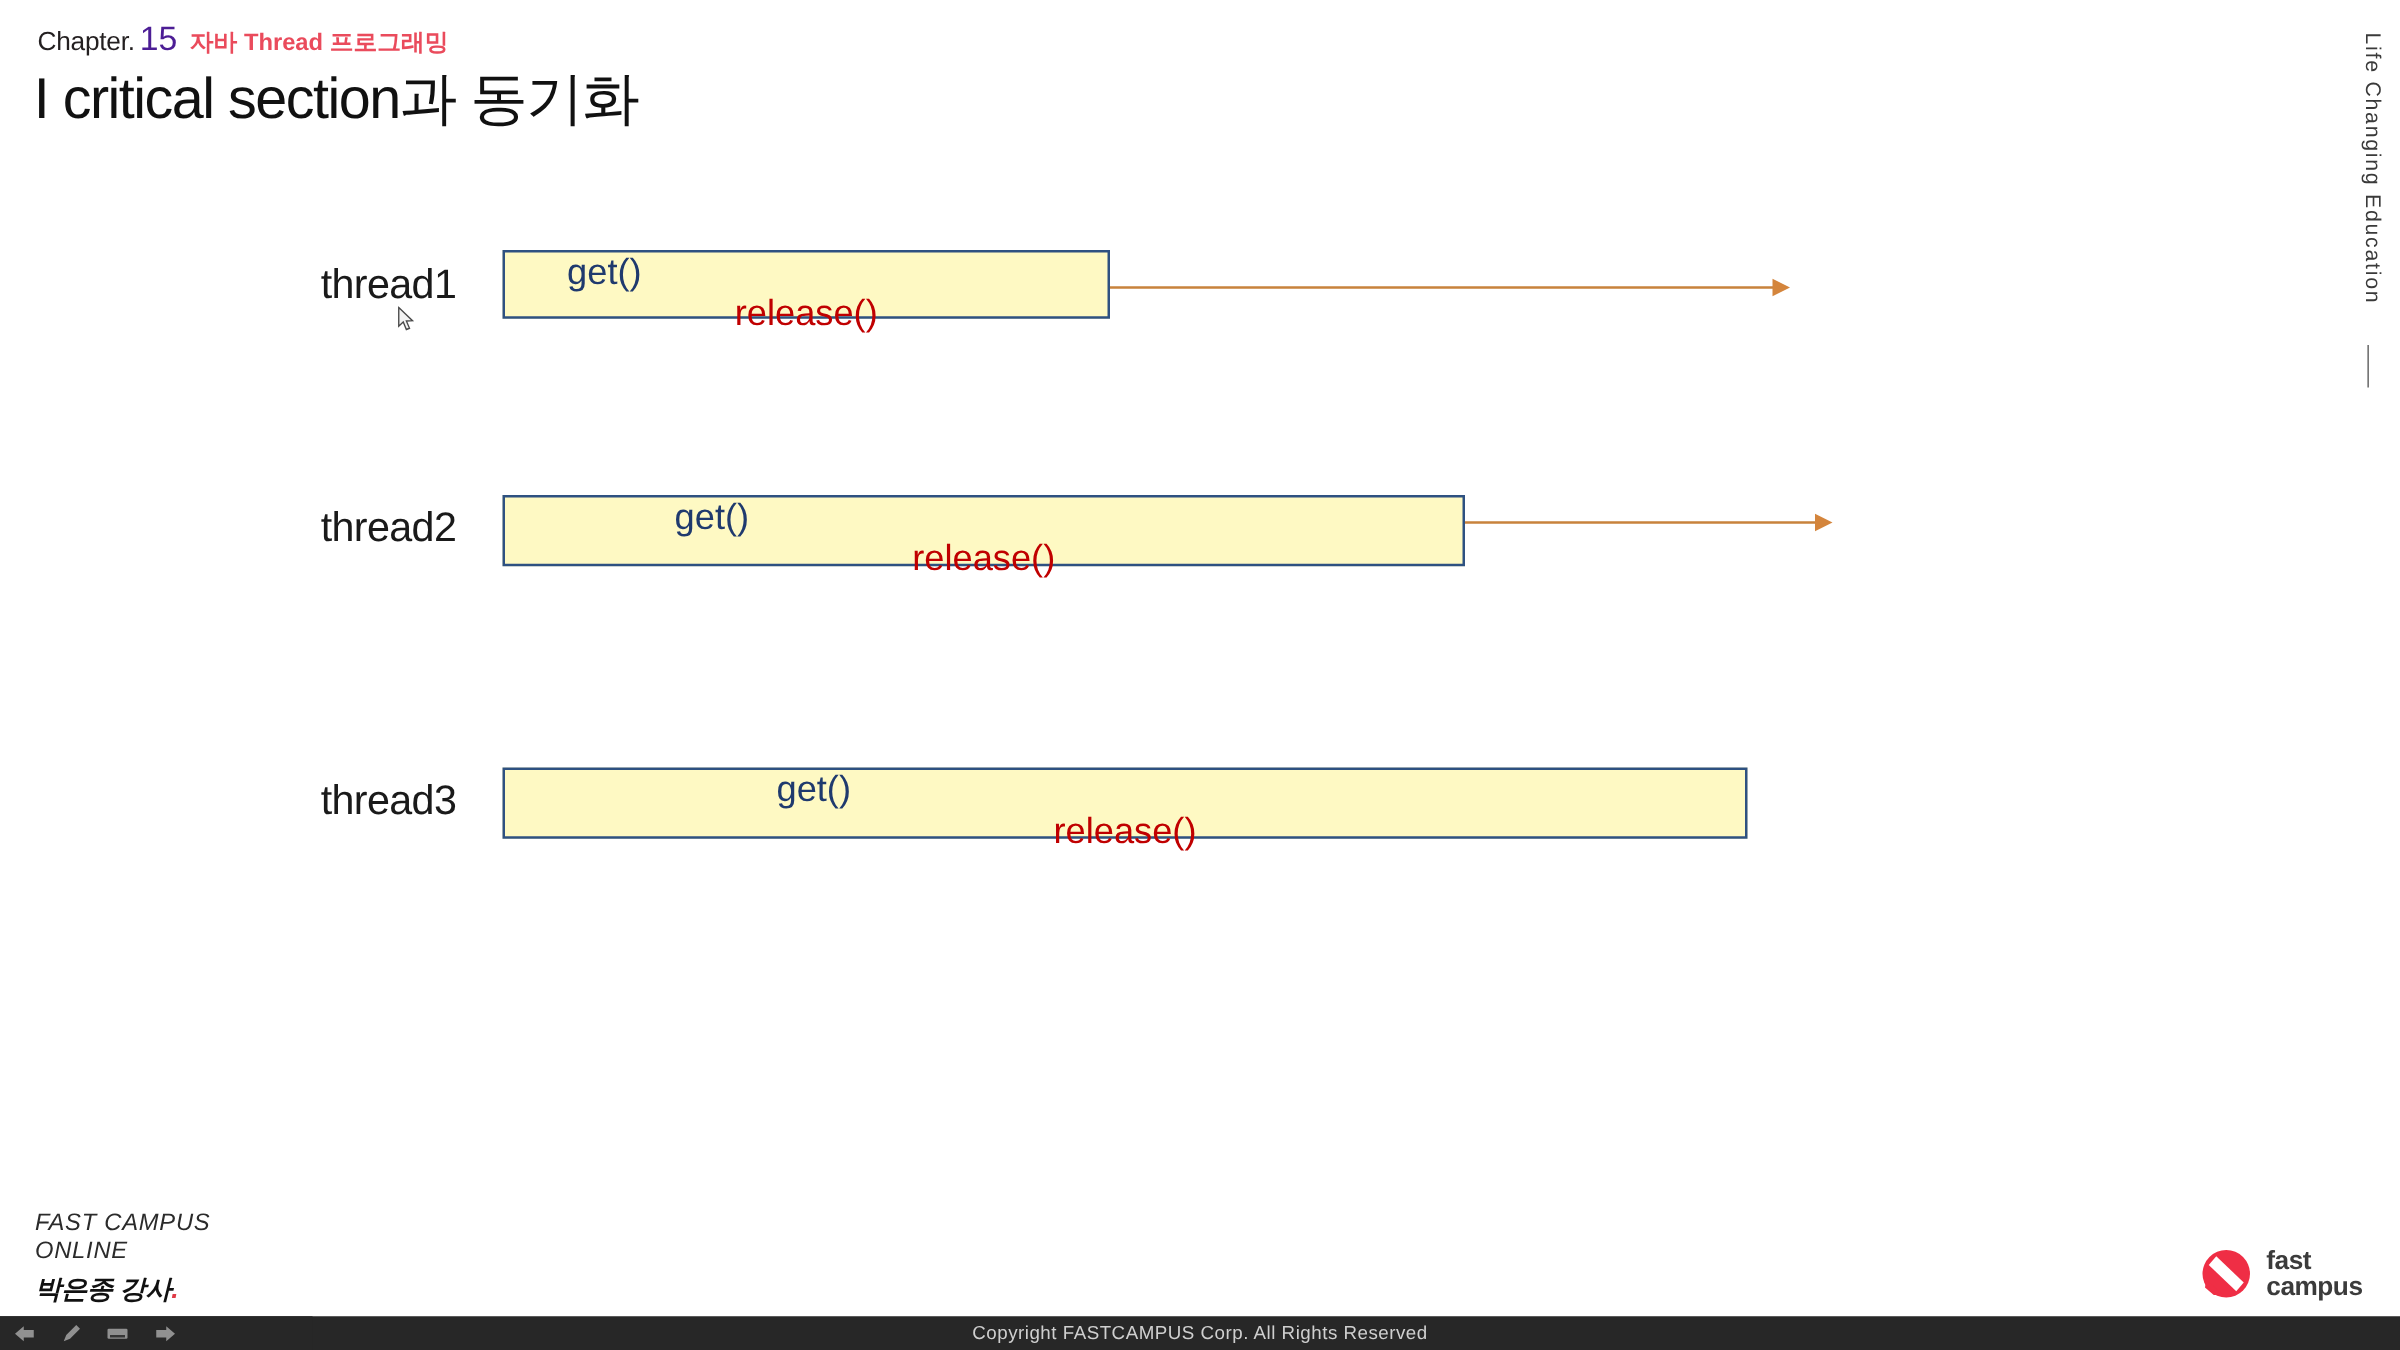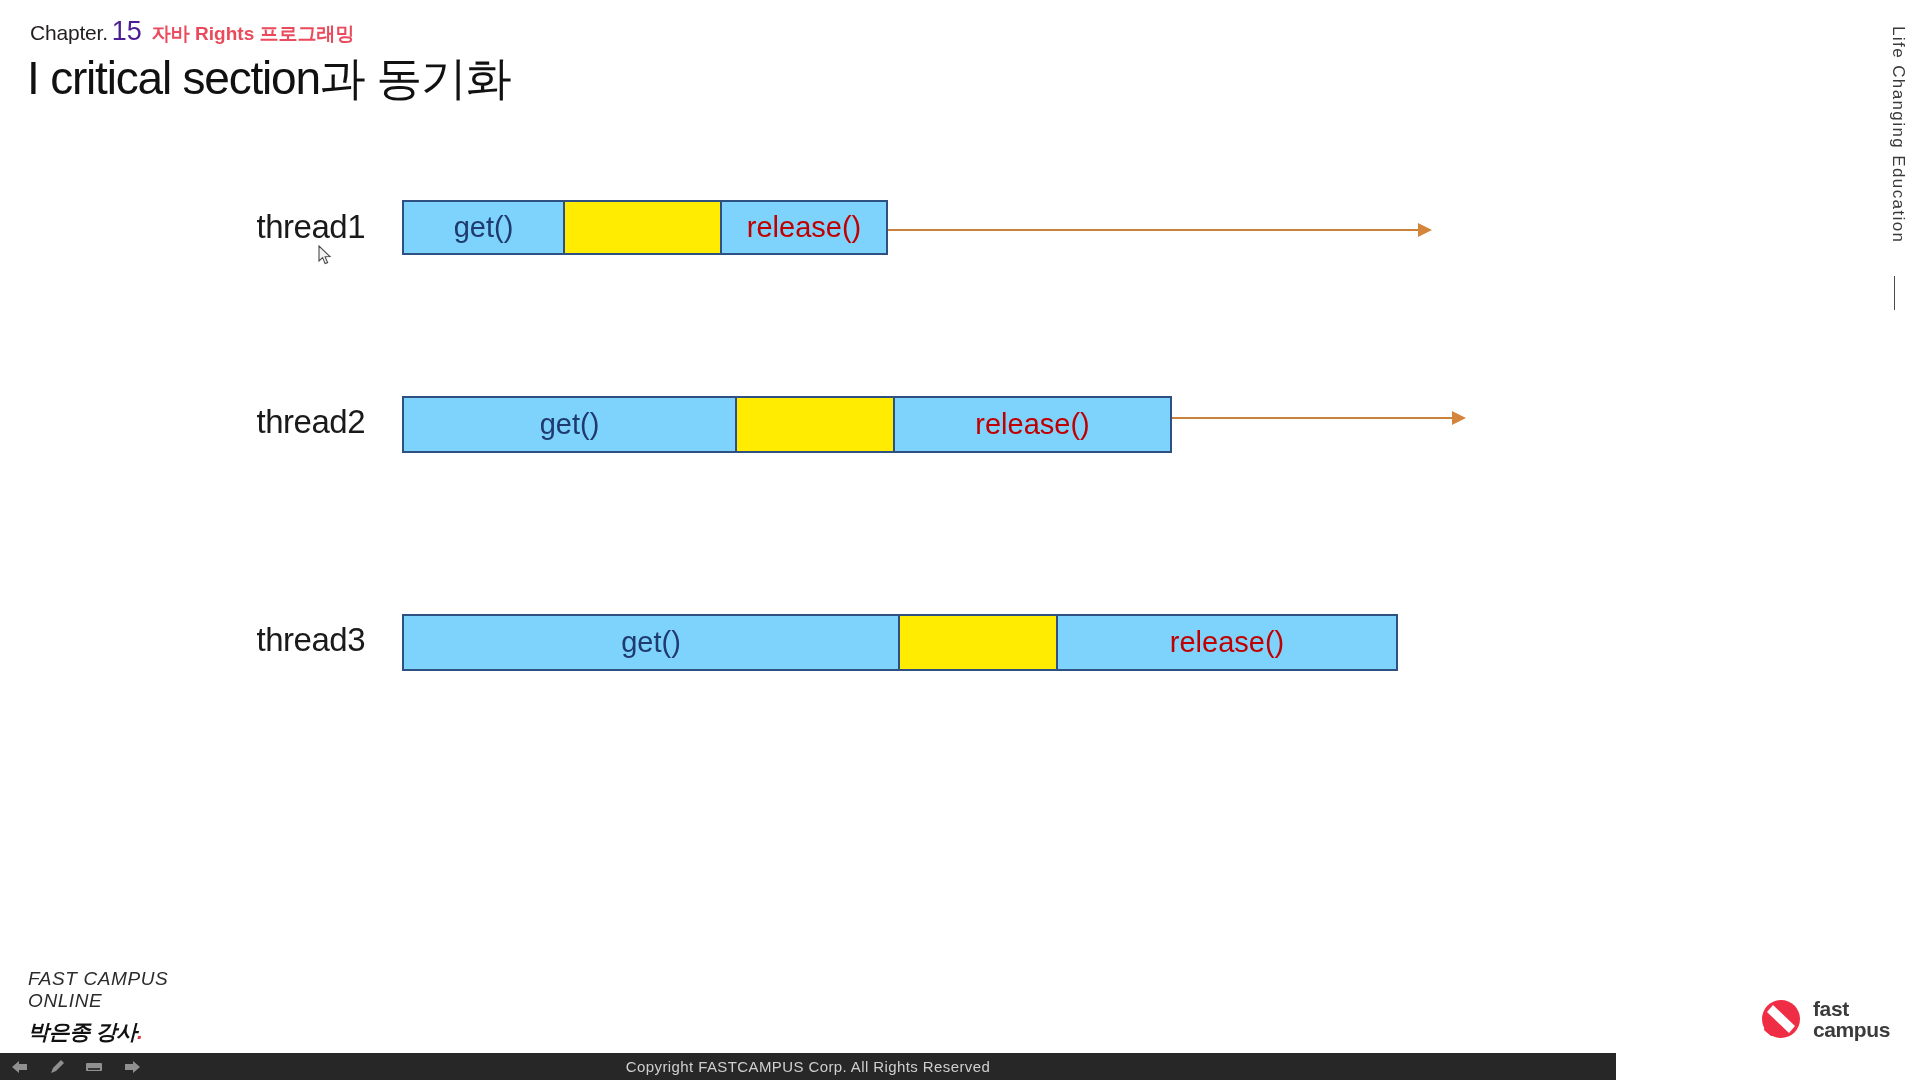--- a/index.html
+++ b/index.html
@@ -55,21 +55,22 @@
   .thread-row { position: absolute; }
   .thread-label {
     position: absolute;
     font-size: 33px; color: #1a1a1a; letter-spacing: -0.5px;
     white-space: nowrap; text-align: right;
   }
   .bar {
     position: absolute;
     display: flex;
     border: 2px solid #2e5181;
-    background: #7dd3fc;
+    background: #fef9c3;
+    flex-direction: column;
   }
   .seg {
     display: flex; align-items: center; justify-content: center;
     font-size: 29px; white-space: nowrap;
     height: 100%;
   }
   .seg-get { color: #1f3a6e; }
   .seg-crit { background: #ffec00; border-left: 2px solid #2e5181; border-right: 2px solid #2e5181; }
   .seg-release { color: #c00000; }
 
@@ -106,21 +107,21 @@
     display: flex; align-items: center; gap: 12px;
   }
   .logo-mark { width: 40px; height: 40px; }
   .logo-text {
     font-size: 21px; color: #3b3b3b; line-height: 1.02;
     font-weight: 600; letter-spacing: -0.4px;
   }
 
   .copyright-bar {
     position: absolute; left: 0; bottom: 0;
-    width: 1616px; height: 27px;
+    width: 1920px; height: 27px;
     background: #272727;
     display: flex; align-items: center; justify-content: center;
   }
   .copyright-text {
     font-size: 15px; color: #cfcfcf; letter-spacing: 0.4px;
   }
   .player-controls {
     position: absolute; left: 0; bottom: 0;
     width: 250px; height: 27px;
     background: #272727;
@@ -130,21 +131,21 @@
   .ctrl-icon { opacity: 0.82; display: flex; align-items: center; }
 </style>
 </head>
 <body>
 
 <div id="slide">
 
   <div class="chapter-line">
     <span class="chapter-label">Chapter.</span>
     <span class="chapter-num">15</span>
-    <span class="chapter-topic">자바 Rights 프로그래밍</span>
+    <span class="chapter-topic">자바 Thread 프로그래밍</span>
   </div>
   <div class="slide-title">I critical section과 동기화</div>
 
   <div class="vertical-tagline">Life Changing Education</div>
   <div class="vertical-rule"></div>
 
   <div class="diagram">
 
     <div class="thread-row">
       <div class="thread-label" style="left:130px; top:208px; width:235px;">thread1</div>

